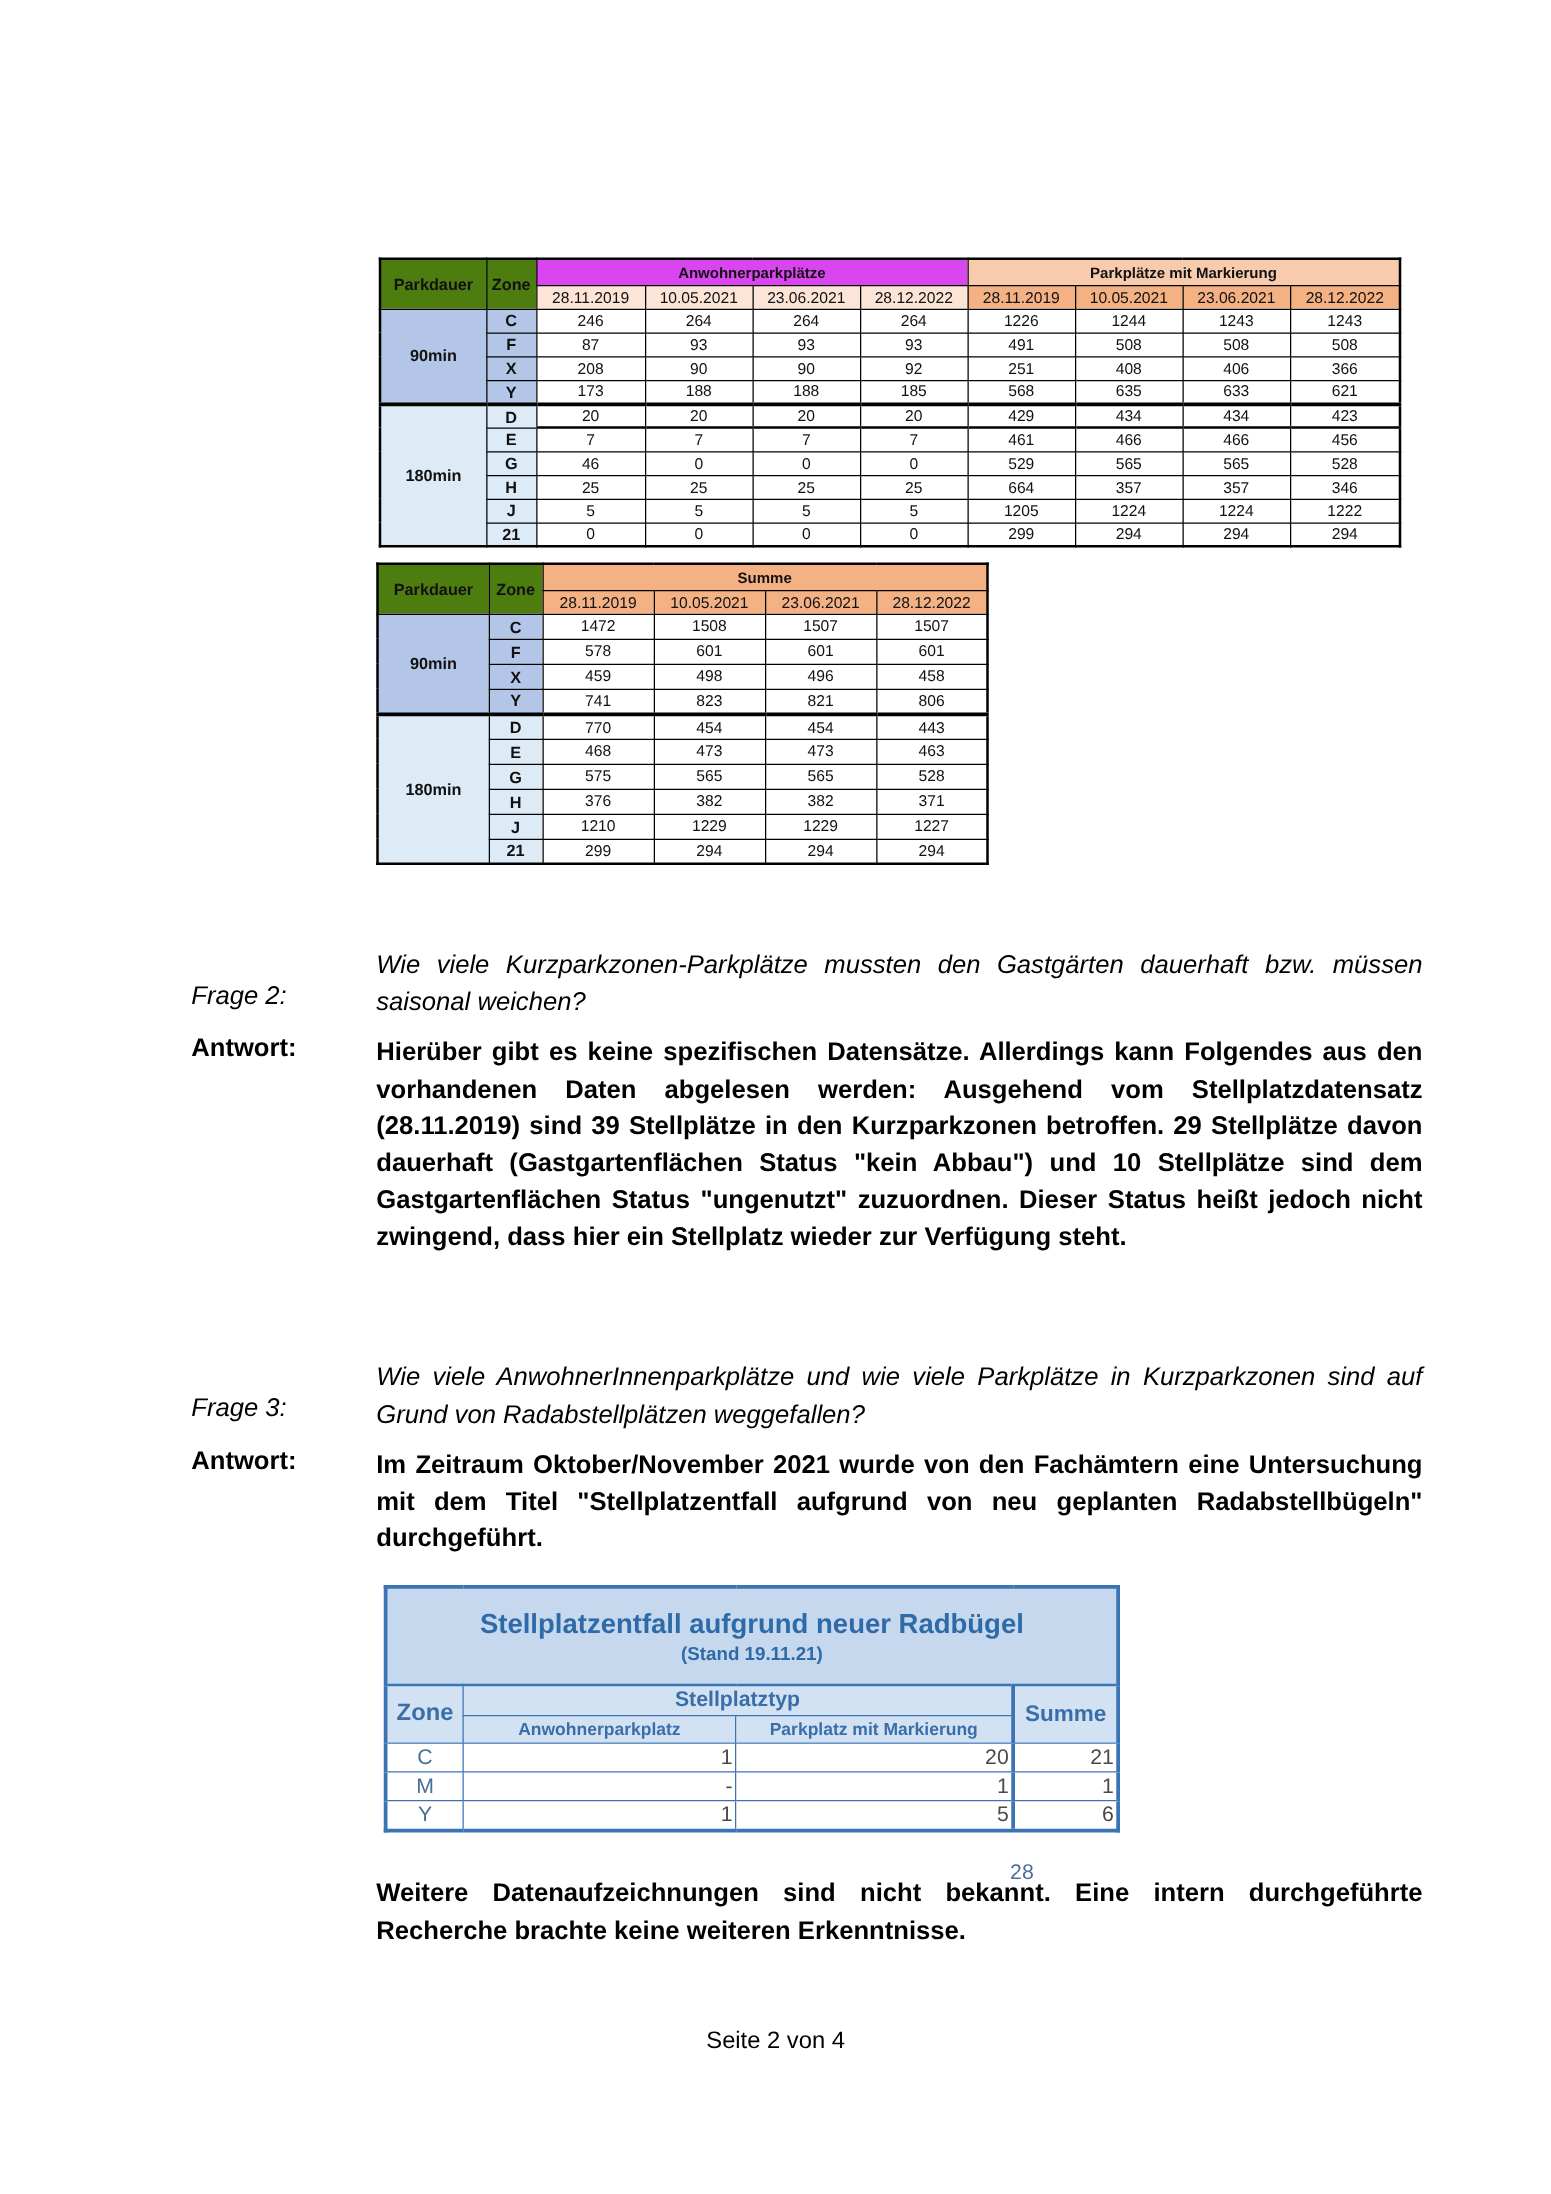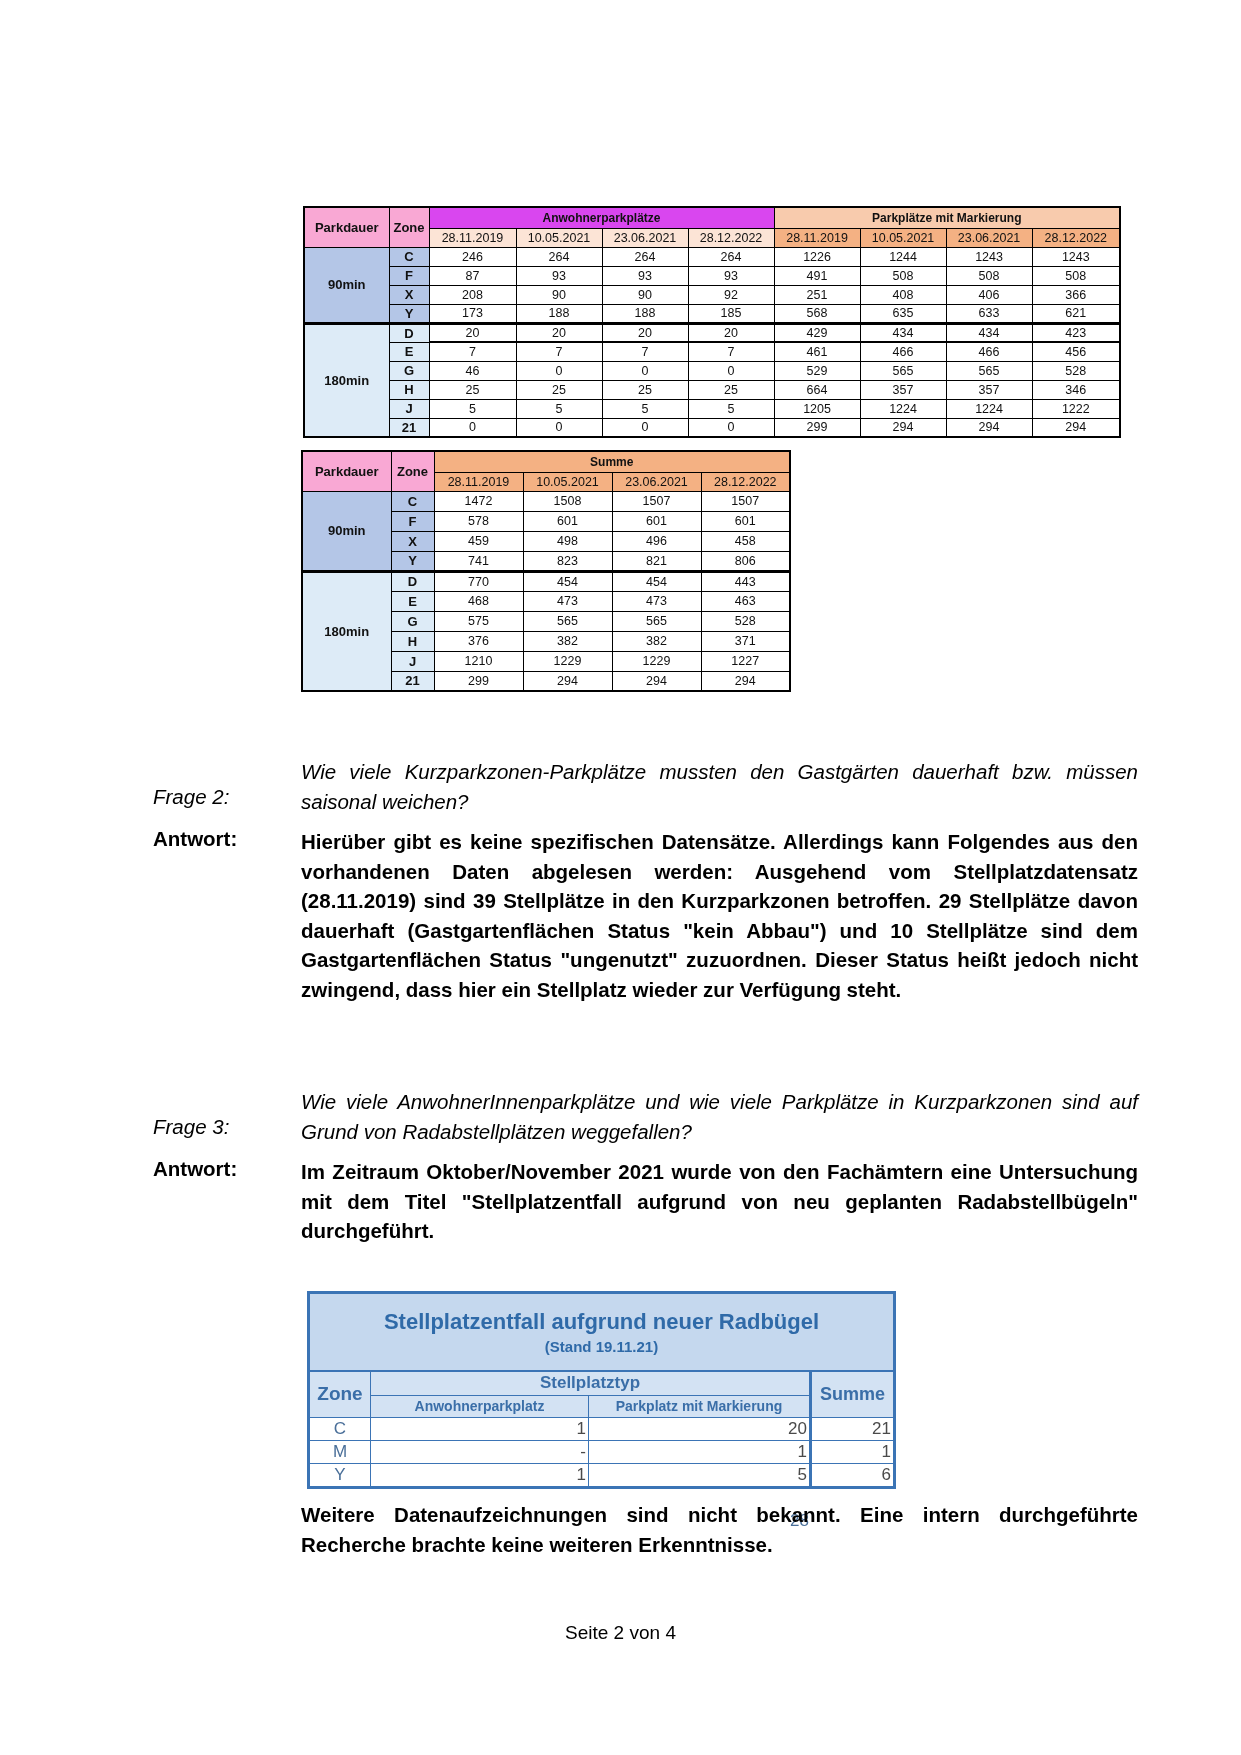--- a/index.html
+++ b/index.html
@@ -3,21 +3,21 @@
 <meta charset="utf-8">
 <style>
   html, body { margin:0; padding:0; background:#ffffff; }
   body { width:1241px; height:1755px; position:relative; overflow:hidden;
          font-family:"Liberation Sans", sans-serif; color:#000; }
   .abs { position:absolute; }
 
   
   table.dt { border-collapse:collapse; font-family:"Liberation Sans", sans-serif; table-layout:fixed; }
   table.dt td, table.dt th { border:1px solid #000; padding:0; text-align:center; font-weight:normal; color:#111; }
-  .hdr-grey { background:#f9a8d4; font-weight:bold !important; font-size:13px; }
+  .hdr-grey { background:#4d7c0f; font-weight:bold !important; font-size:13px; }
   .hdr-peach-light { background:#d946ef; font-weight:bold !important; font-size:12px; }
   .hdr-peach { background:#f8cbad; font-weight:bold !important; font-size:12px; }
   .date-light { background:#fce4d6; font-size:12.5px; }
   .date-peach { background:#f4b183; font-size:12.5px; }
   .grp-90 { background:#b4c6e7; font-weight:bold !important; font-size:13px; }
   .grp-180 { background:#ddebf7; font-weight:bold !important; font-size:13px; }
   .zone90 { background:#b4c6e7; font-weight:bold !important; font-size:13px; }
   .zone180 { background:#ddebf7; font-weight:bold !important; font-size:13px; }
   .val { font-size:12.5px; background:#fff; }
   tr.thick-top td { border-top:3px solid #000; }
@@ -26,30 +26,30 @@
   
   .label { position:absolute; left:153px; font-size:20.5px; }
   .label.it { font-style:italic;margin-top:28px; }
   .label.b { font-weight:bold; }
   .para { position:absolute; left:301px; width:837px; font-size:20.5px; line-height:29.5px; text-align:justify; }
   .para.it { font-style:italic; }
   .para.b { font-weight:bold; }
   .footer { position:absolute; left:0; width:1241px; top:1622px; text-align:center; font-size:19px; }
 
   
-  .rb-wrap { position:absolute; left:307px; top:1268px; width:522px;margin-top:23px; }
+  .rb-wrap { position:absolute; left:307px; top:1268px; width:522px; }
   table.rb { border-collapse:collapse; width:586px; table-layout:fixed; color:#3a6ea8; }
   table.rb td { border:1px solid #3b74b5; padding:0; }
   .rb-title { background:#c5d8ee; text-align:center; border:3px solid #3b74b5 !important; border-bottom:2px solid #3b74b5 !important; height:76px; }
   .rb-title .t1 { font-size:22px; font-weight:bold; color:#2f6aa8; display:block; }
   .rb-title .t2 { font-size:15px; font-weight:bold; color:#2f6aa8; display:block; margin-top:3px; }
   .rb-h { background:#d3e2f3; font-weight:bold; text-align:center; color:#3a6ea8; }
   .rb-cell { background:#fff; text-align:right; padding-right:2px !important; font-size:17px; color:#4a4a4a; height:22px; }
   .rb-zone { background:#fff; text-align:center; font-size:17px; color:#4a6f99; }
-  .rb-total { position:absolute; right:20px; top:220px; font-size:17px; color:#4a6f99; }
+  .rb-total { position:absolute; right:2px; top:220px; font-size:17px; color:#4a6f99; }
 </style>
 </head>
 <body>
 
 <table class="dt abs" style="left:303px; top:206px; width:816px; border:2px solid #000;">
   <colgroup>
     <col style="width:85px">
       <col style="width:40px">
     <col style="width:87px">
       <col style="width:86px">

